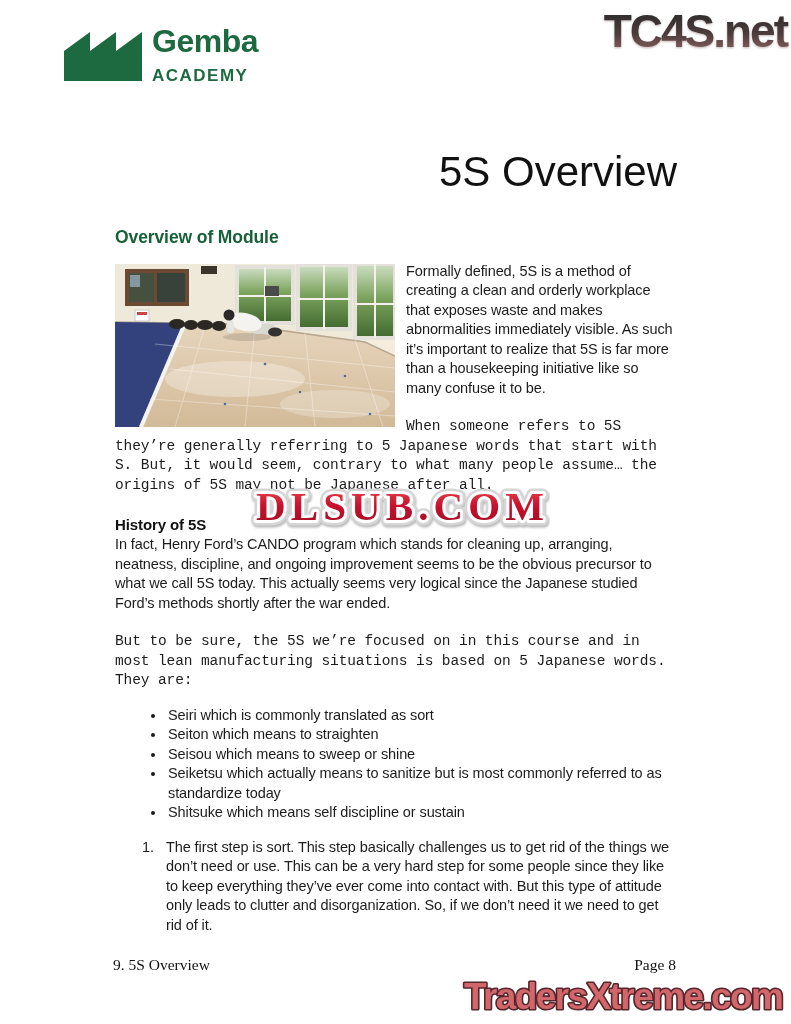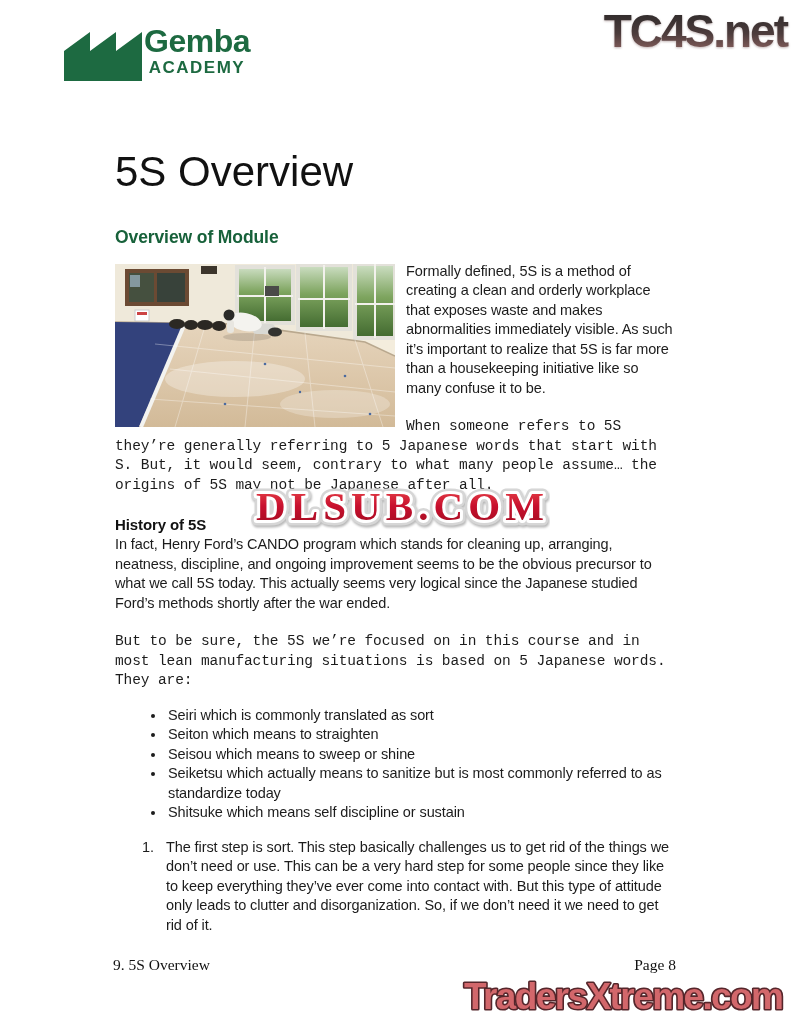--- a/index.html
+++ b/index.html
@@ -1,29 +1,29 @@
 <!DOCTYPE html>
 <html><head>
 <meta charset="utf-8">
 <style>
   html,body{margin:0;padding:0;}
   body{
     width:791px;height:1024px;position:relative;background:#ffffff;
     font-family:"Liberation Sans",sans-serif;color:#1c1c1c;overflow:hidden;
   }
   
-  .logo{position:absolute;left:64px;top:25px;display:flex;align-items:flex-start;gap:0;}
+  .logo{position:absolute;left:64px;top:25px;display:flex;align-items:flex-start;gap:8px;}
   .logo-txt{line-height:1;color:#1d6a41;}
   .logo-name{font-size:32px;font-weight:bold;letter-spacing:-0.5px;}
-  .logo-sub{font-size:17px;font-weight:bold;letter-spacing:1.5px;margin-top:2px;text-align:center;}
+  .logo-sub{font-size:17px;font-weight:bold;letter-spacing:1.5px;margin-top:10px;}
   .tc4s{position:absolute;top:2px;right:0px;}
 
   
   .doc{position:absolute;left:115px;top:146px;width:562px;font-size:14.5px;line-height:19.5px;letter-spacing:-0.1px;}
-  .title{margin:0;text-align:left;font-size:42px;font-weight:400;line-height:1.25;color:#111;letter-spacing:0;}
+  .title{margin:0;text-align:right;font-size:42px;font-weight:400;line-height:1.25;color:#111;letter-spacing:0;}
   .h-green{color:#17613a;font-size:17.5px;font-weight:bold;margin:27px 0 0 0;line-height:22px;}
   .module-content{margin-top:14px;}
   .module-content::after{content:"";display:block;clear:both;}
   .photo{float:left;width:280px;height:163px;margin:2px 11px 0 0;display:block;}
   .doc p{margin:0;}
   .doc p.gap{margin-top:19px;font-family:Liberation Mono, monospace;}
   .h-black{font-size:15px;font-weight:bold;margin:20px 0 0 0;line-height:20px;color:#111;}
   .after-h{margin-top:10px;}
   ul.slist{margin:15px 0 0 0;padding-left:51px;}
   ul.slist li{margin:0;padding-left:2px;}

